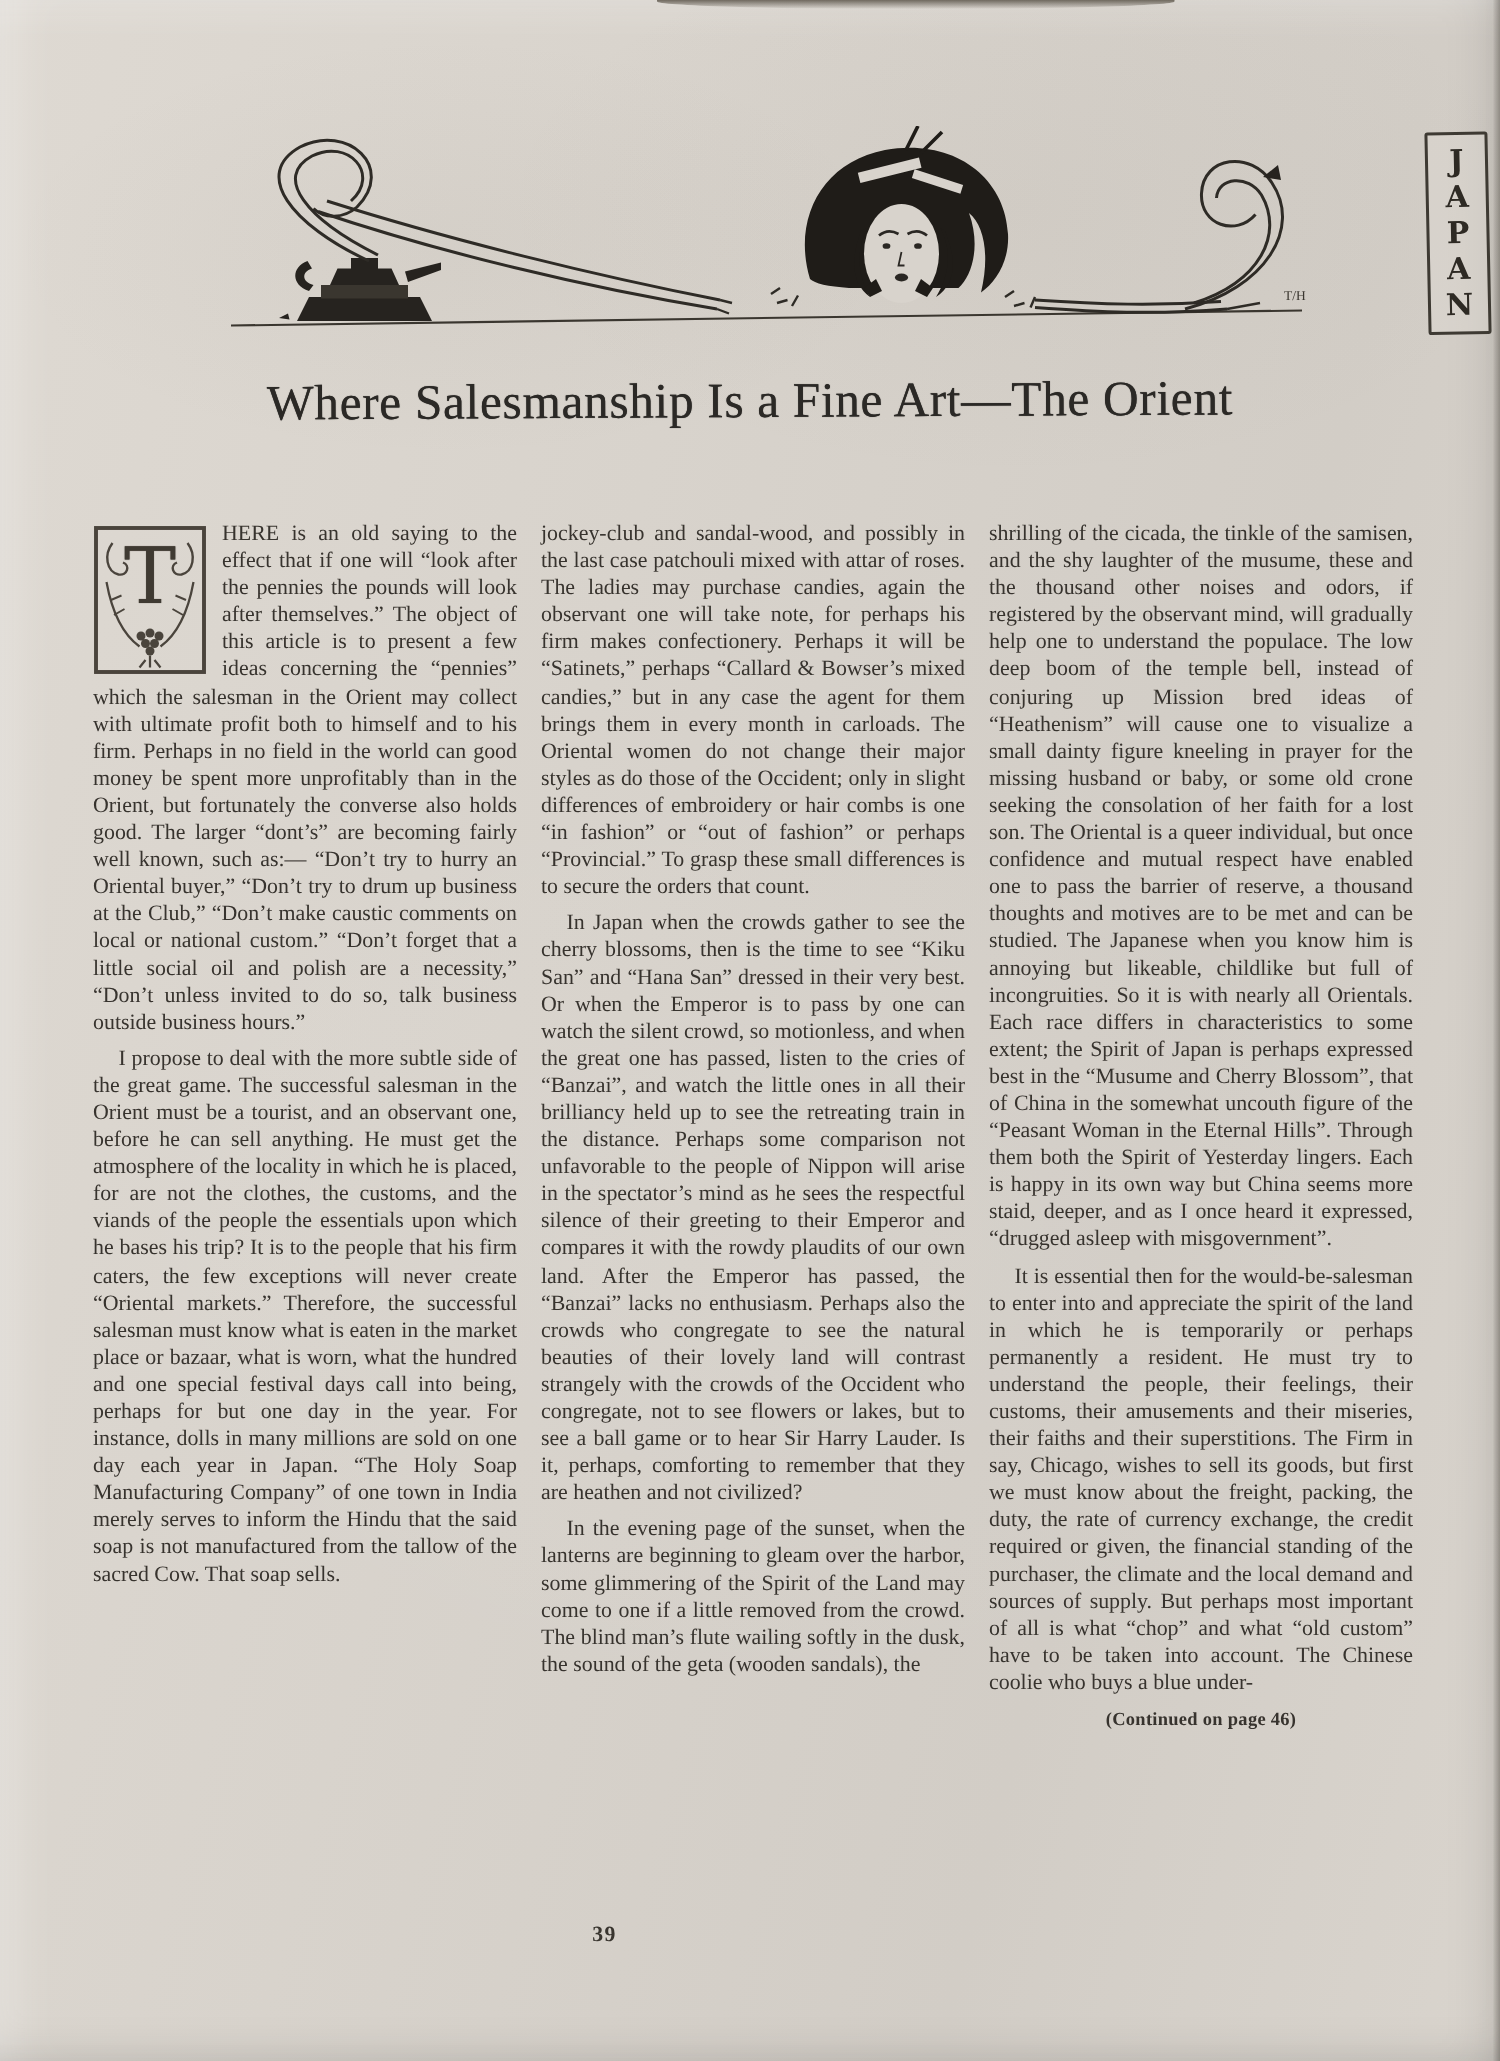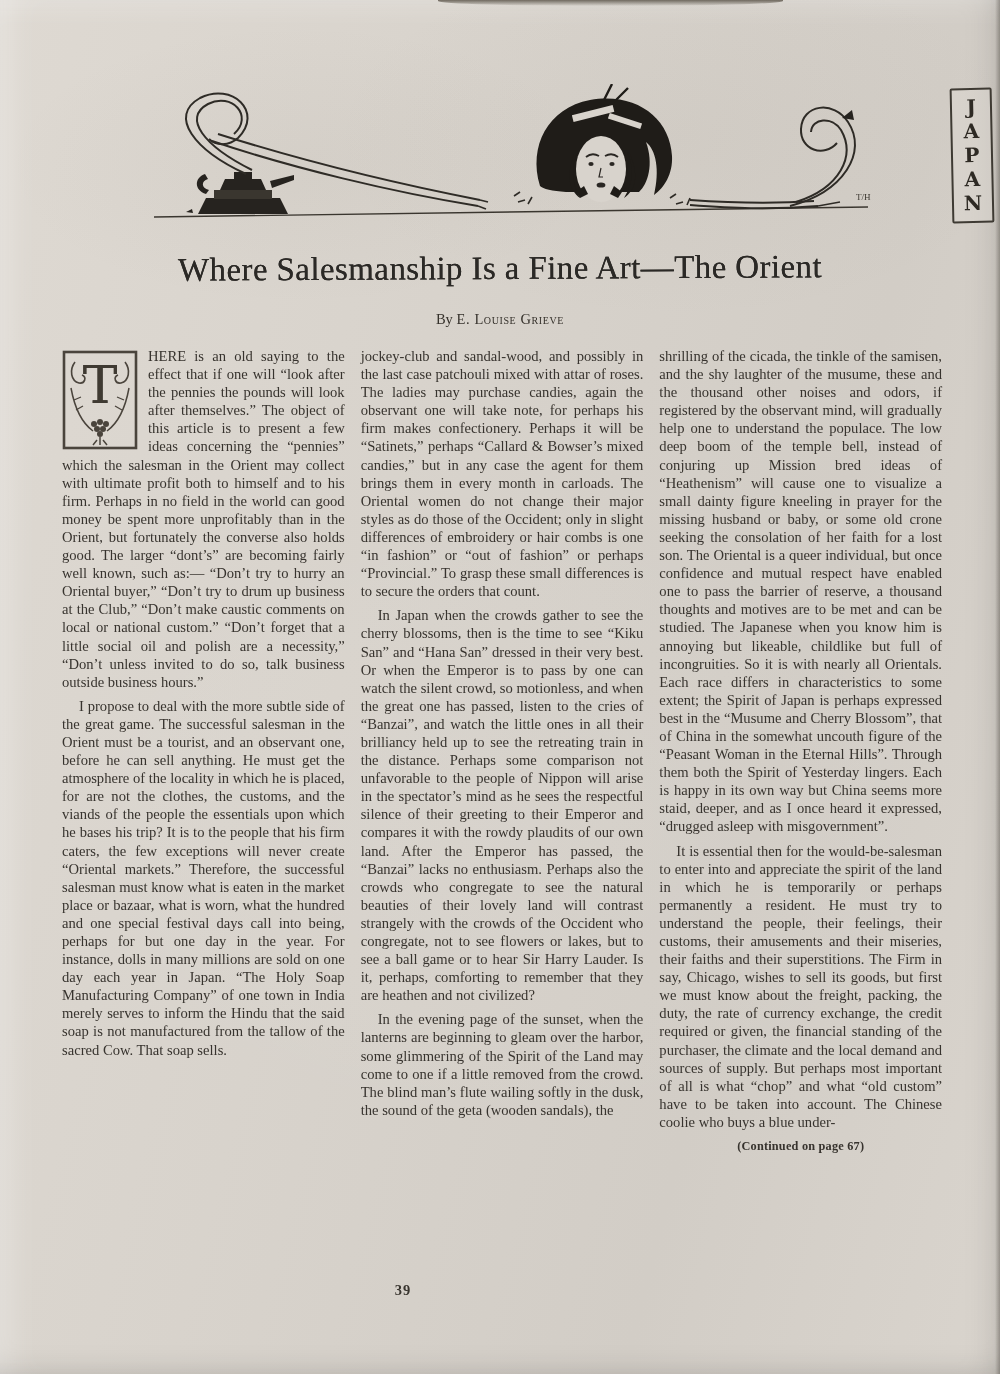--- a/index.html
+++ b/index.html
@@ -132,24 +132,20 @@
   <div class="japan-tab">
     <span>J</span>
     <span>A</span>
     <span>P</span>
     <span>A</span>
     <span>N</span>
   </div>
 
   <h1 class="title">Where Salesmanship Is a Fine Art—The Orient</h1>
 
-  <div class="byline">
-    <span>By</span>
-    <span class="sc">E. Louise Grieve</span>
-  </div>
 
   <div class="columns">
 
     <div class="col">
       <p class="first">
         <span class="dropcap-box">
           <svg viewBox="0 0 76 100" xmlns="http://www.w3.org/2000/svg" fill="none" stroke="#4a443c">
             <rect x="2" y="2" width="72" height="96" stroke-width="2.6"></rect>
             <path d="M13 12 C 7 20 9 31 17 33 C 23 34 25 27 20 25" stroke-width="1.6"></path>
             <path d="M63 12 C 69 20 67 31 59 33 C 53 34 51 27 56 25" stroke-width="1.6"></path>
@@ -175,18 +171,18 @@
 
     <div class="col">
       <p>jockey-club and sandal-wood, and possibly in the last case patchouli mixed with attar of roses. The ladies may purchase candies, again the observant one will take note, for perhaps his firm makes confectionery. Perhaps it will be “Satinets,” perhaps “Callard &amp; Bowser’s mixed candies,” but in any case the agent for them brings them in every month in carloads. The Oriental women do not change their major styles as do those of the Occident; only in slight differences of embroidery or hair combs is one “in fashion” or “out of fashion” or perhaps “Provincial.” To grasp these small differences is to secure the orders that count.</p>
       <p class="indent">In Japan when the crowds gather to see the cherry blossoms, then is the time to see “Kiku San” and “Hana San” dressed in their very best. Or when the Emperor is to pass by one can watch the silent crowd, so motionless, and when the great one has passed, listen to the cries of “Banzai”, and watch the little ones in all their brilliancy held up to see the retreating train in the distance. Perhaps some comparison not unfavorable to the people of Nippon will arise in the spectator’s mind as he sees the respectful silence of their greeting to their Emperor and compares it with the rowdy plaudits of our own land. After the Emperor has passed, the “Banzai” lacks no enthusiasm. Perhaps also the crowds who congregate to see the natural beauties of their lovely land will contrast strangely with the crowds of the Occident who congregate, not to see flowers or lakes, but to see a ball game or to hear Sir Harry Lauder. Is it, perhaps, comforting to remember that they are heathen and not civilized?</p>
       <p class="indent">In the evening page of the sunset, when the lanterns are beginning to gleam over the harbor, some glimmering of the Spirit of the Land may come to one if a little removed from the crowd. The blind man’s flute wailing softly in the dusk, the sound of the geta (wooden sandals), the</p>
     </div>
 
     <div class="col">
       <p>shrilling of the cicada, the tinkle of the samisen, and the shy laughter of the musume, these and the thousand other noises and odors, if registered by the observant mind, will gradually help one to understand the populace. The low deep boom of the temple bell, instead of conjuring up Mission bred ideas of “Heathenism” will cause one to visualize a small dainty figure kneeling in prayer for the missing husband or baby, or some old crone seeking the consolation of her faith for a lost son. The Oriental is a queer individual, but once confidence and mutual respect have enabled one to pass the barrier of reserve, a thousand thoughts and motives are to be met and can be studied. The Japanese when you know him is annoying but likeable, childlike but full of incongruities. So it is with nearly all Orientals. Each race differs in characteristics to some extent; the Spirit of Japan is perhaps expressed best in the “Musume and Cherry Blossom”, that of China in the somewhat uncouth figure of the “Peasant Woman in the Eternal Hills”. Through them both the Spirit of Yesterday lingers. Each is happy in its own way but China seems more staid, deeper, and as I once heard it expressed, “drugged asleep with misgovernment”.</p>
       <p class="indent">It is essential then for the would-be-salesman to enter into and appreciate the spirit of the land in which he is temporarily or perhaps permanently a resident. He must try to understand the people, their feelings, their customs, their amusements and their miseries, their faiths and their superstitions. The Firm in say, Chicago, wishes to sell its goods, but first we must know about the freight, packing, the duty, the rate of currency exchange, the credit required or given, the financial standing of the purchaser, the climate and the local demand and sources of supply. But perhaps most important of all is what “chop” and what “old custom” have to be taken into account. The Chinese coolie who buys a blue under-</p>
-      <p class="continued">(Continued on page 67)</p>
+      <p class="continued">(Continued on page 46)</p>
     </div>
   </div>
 
   <div class="page-number">39</div>
 </div>
 
 </body></html>

